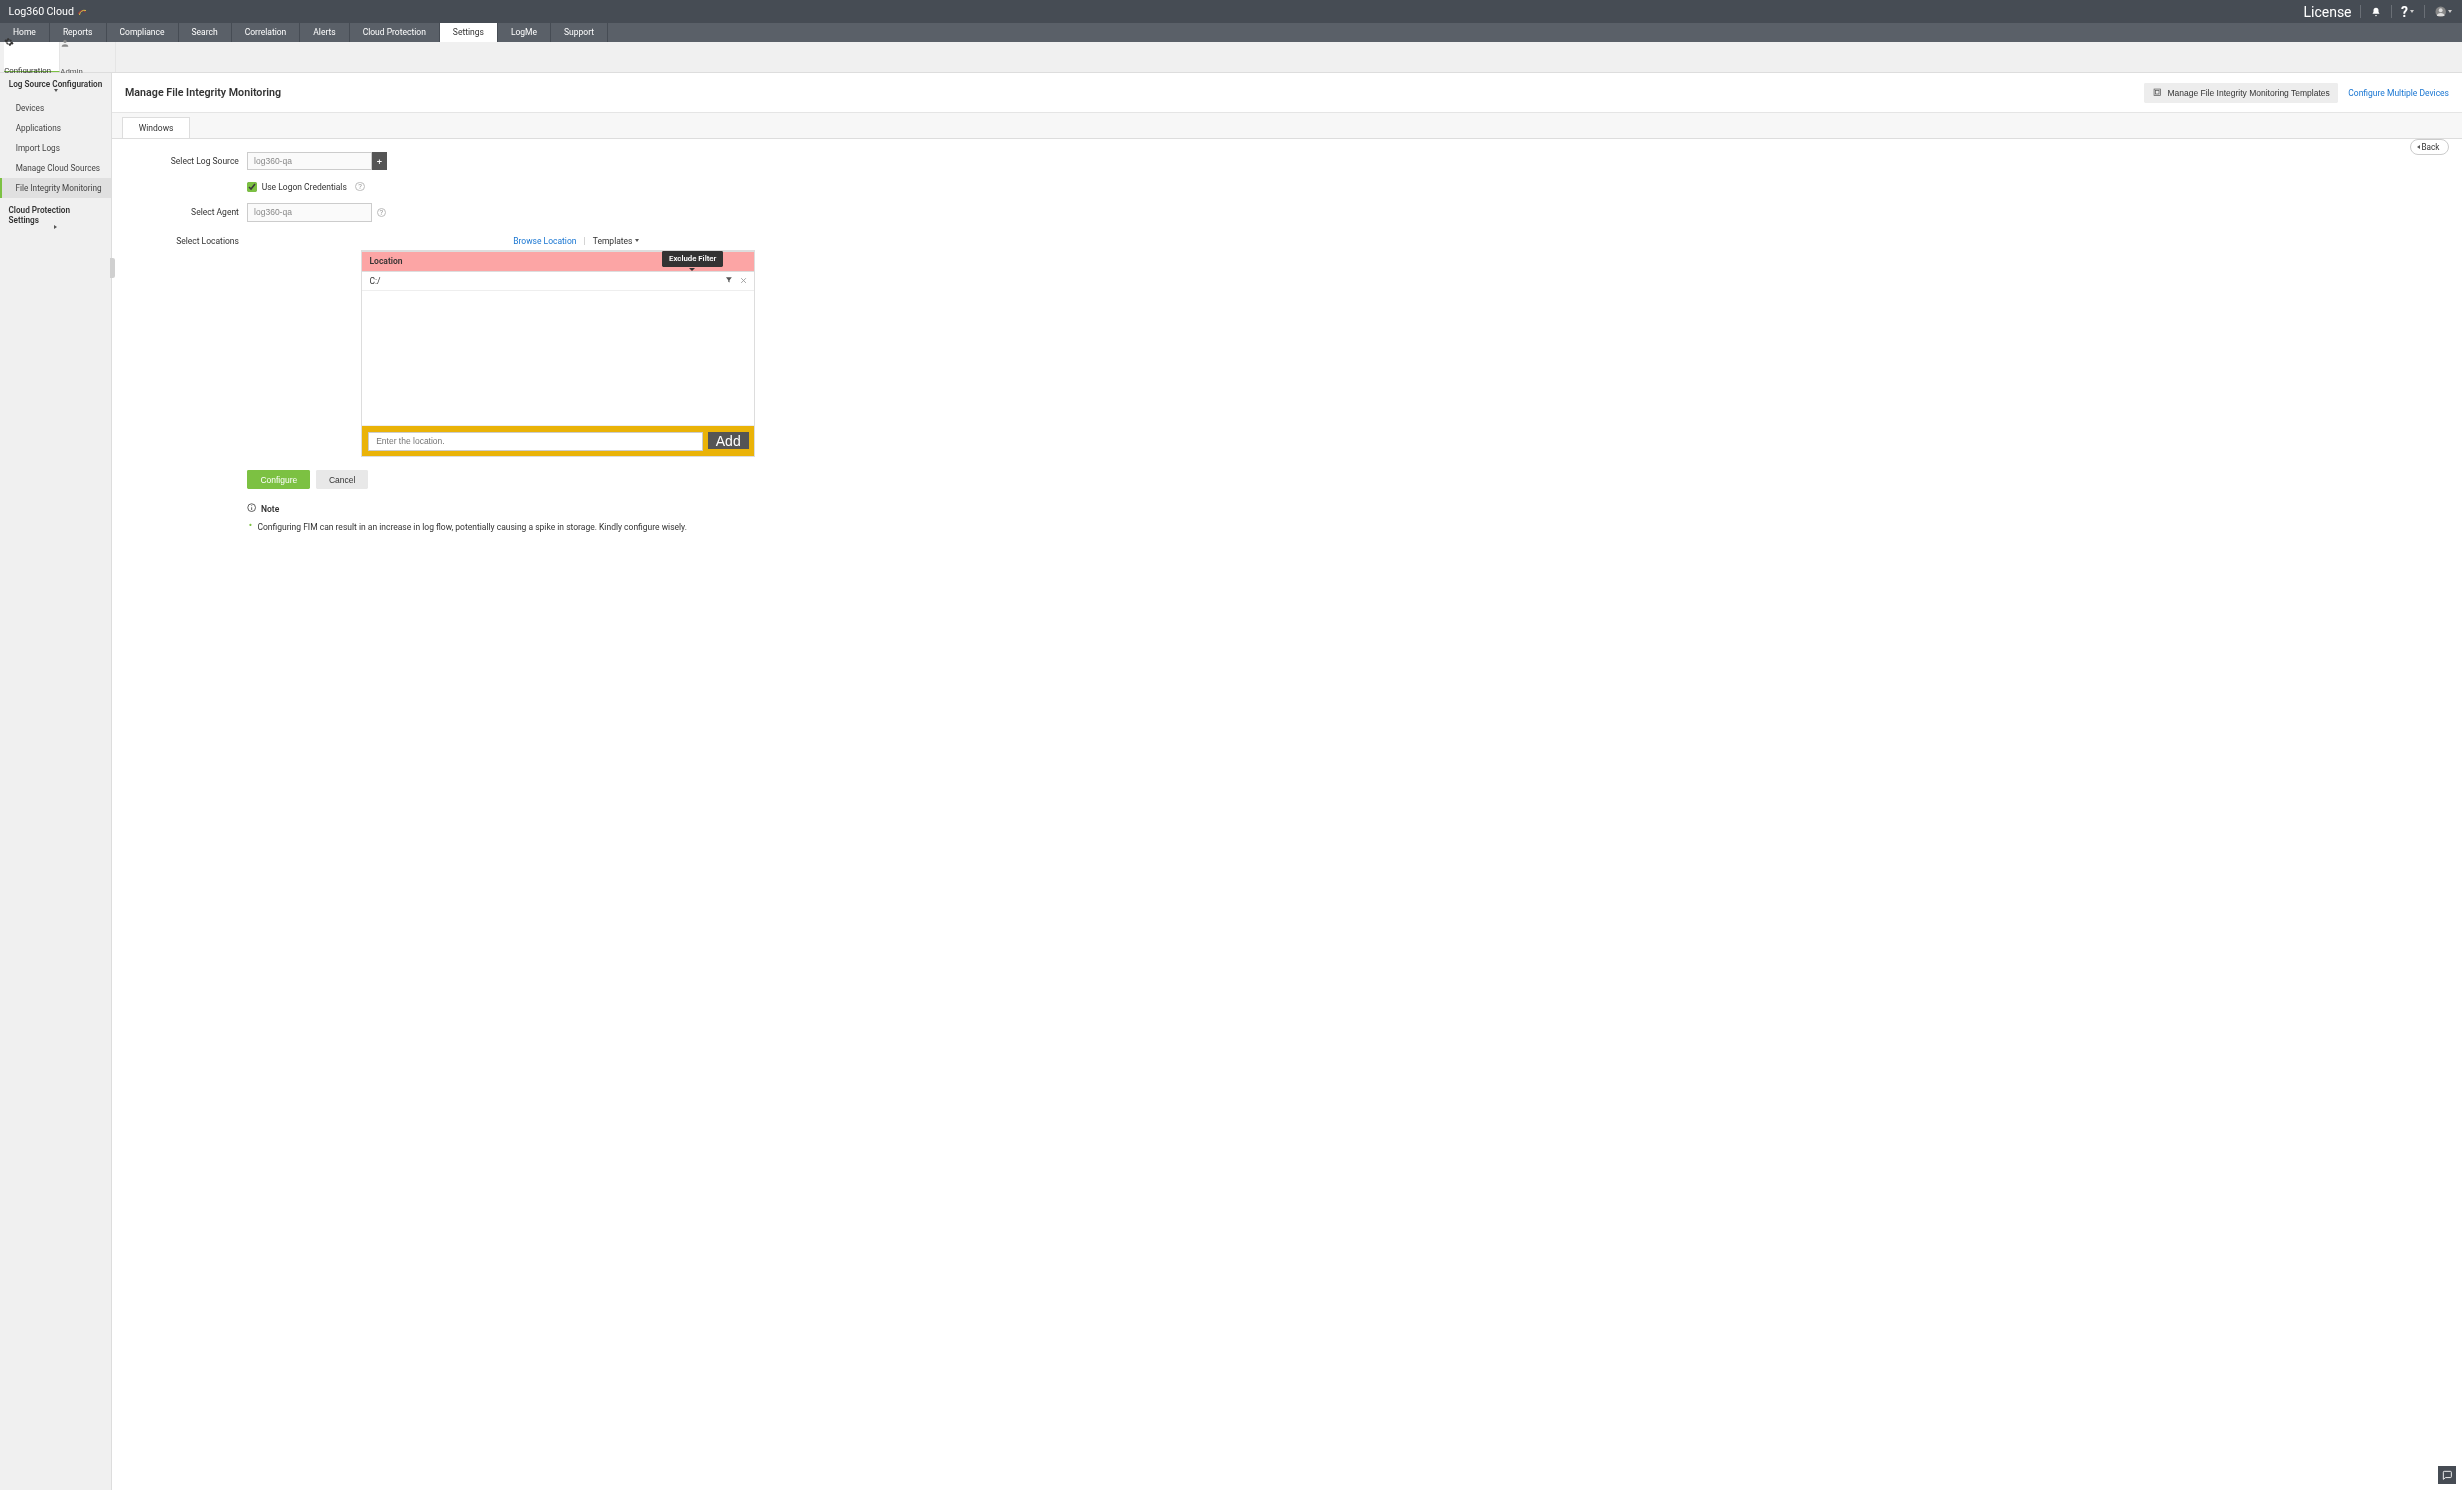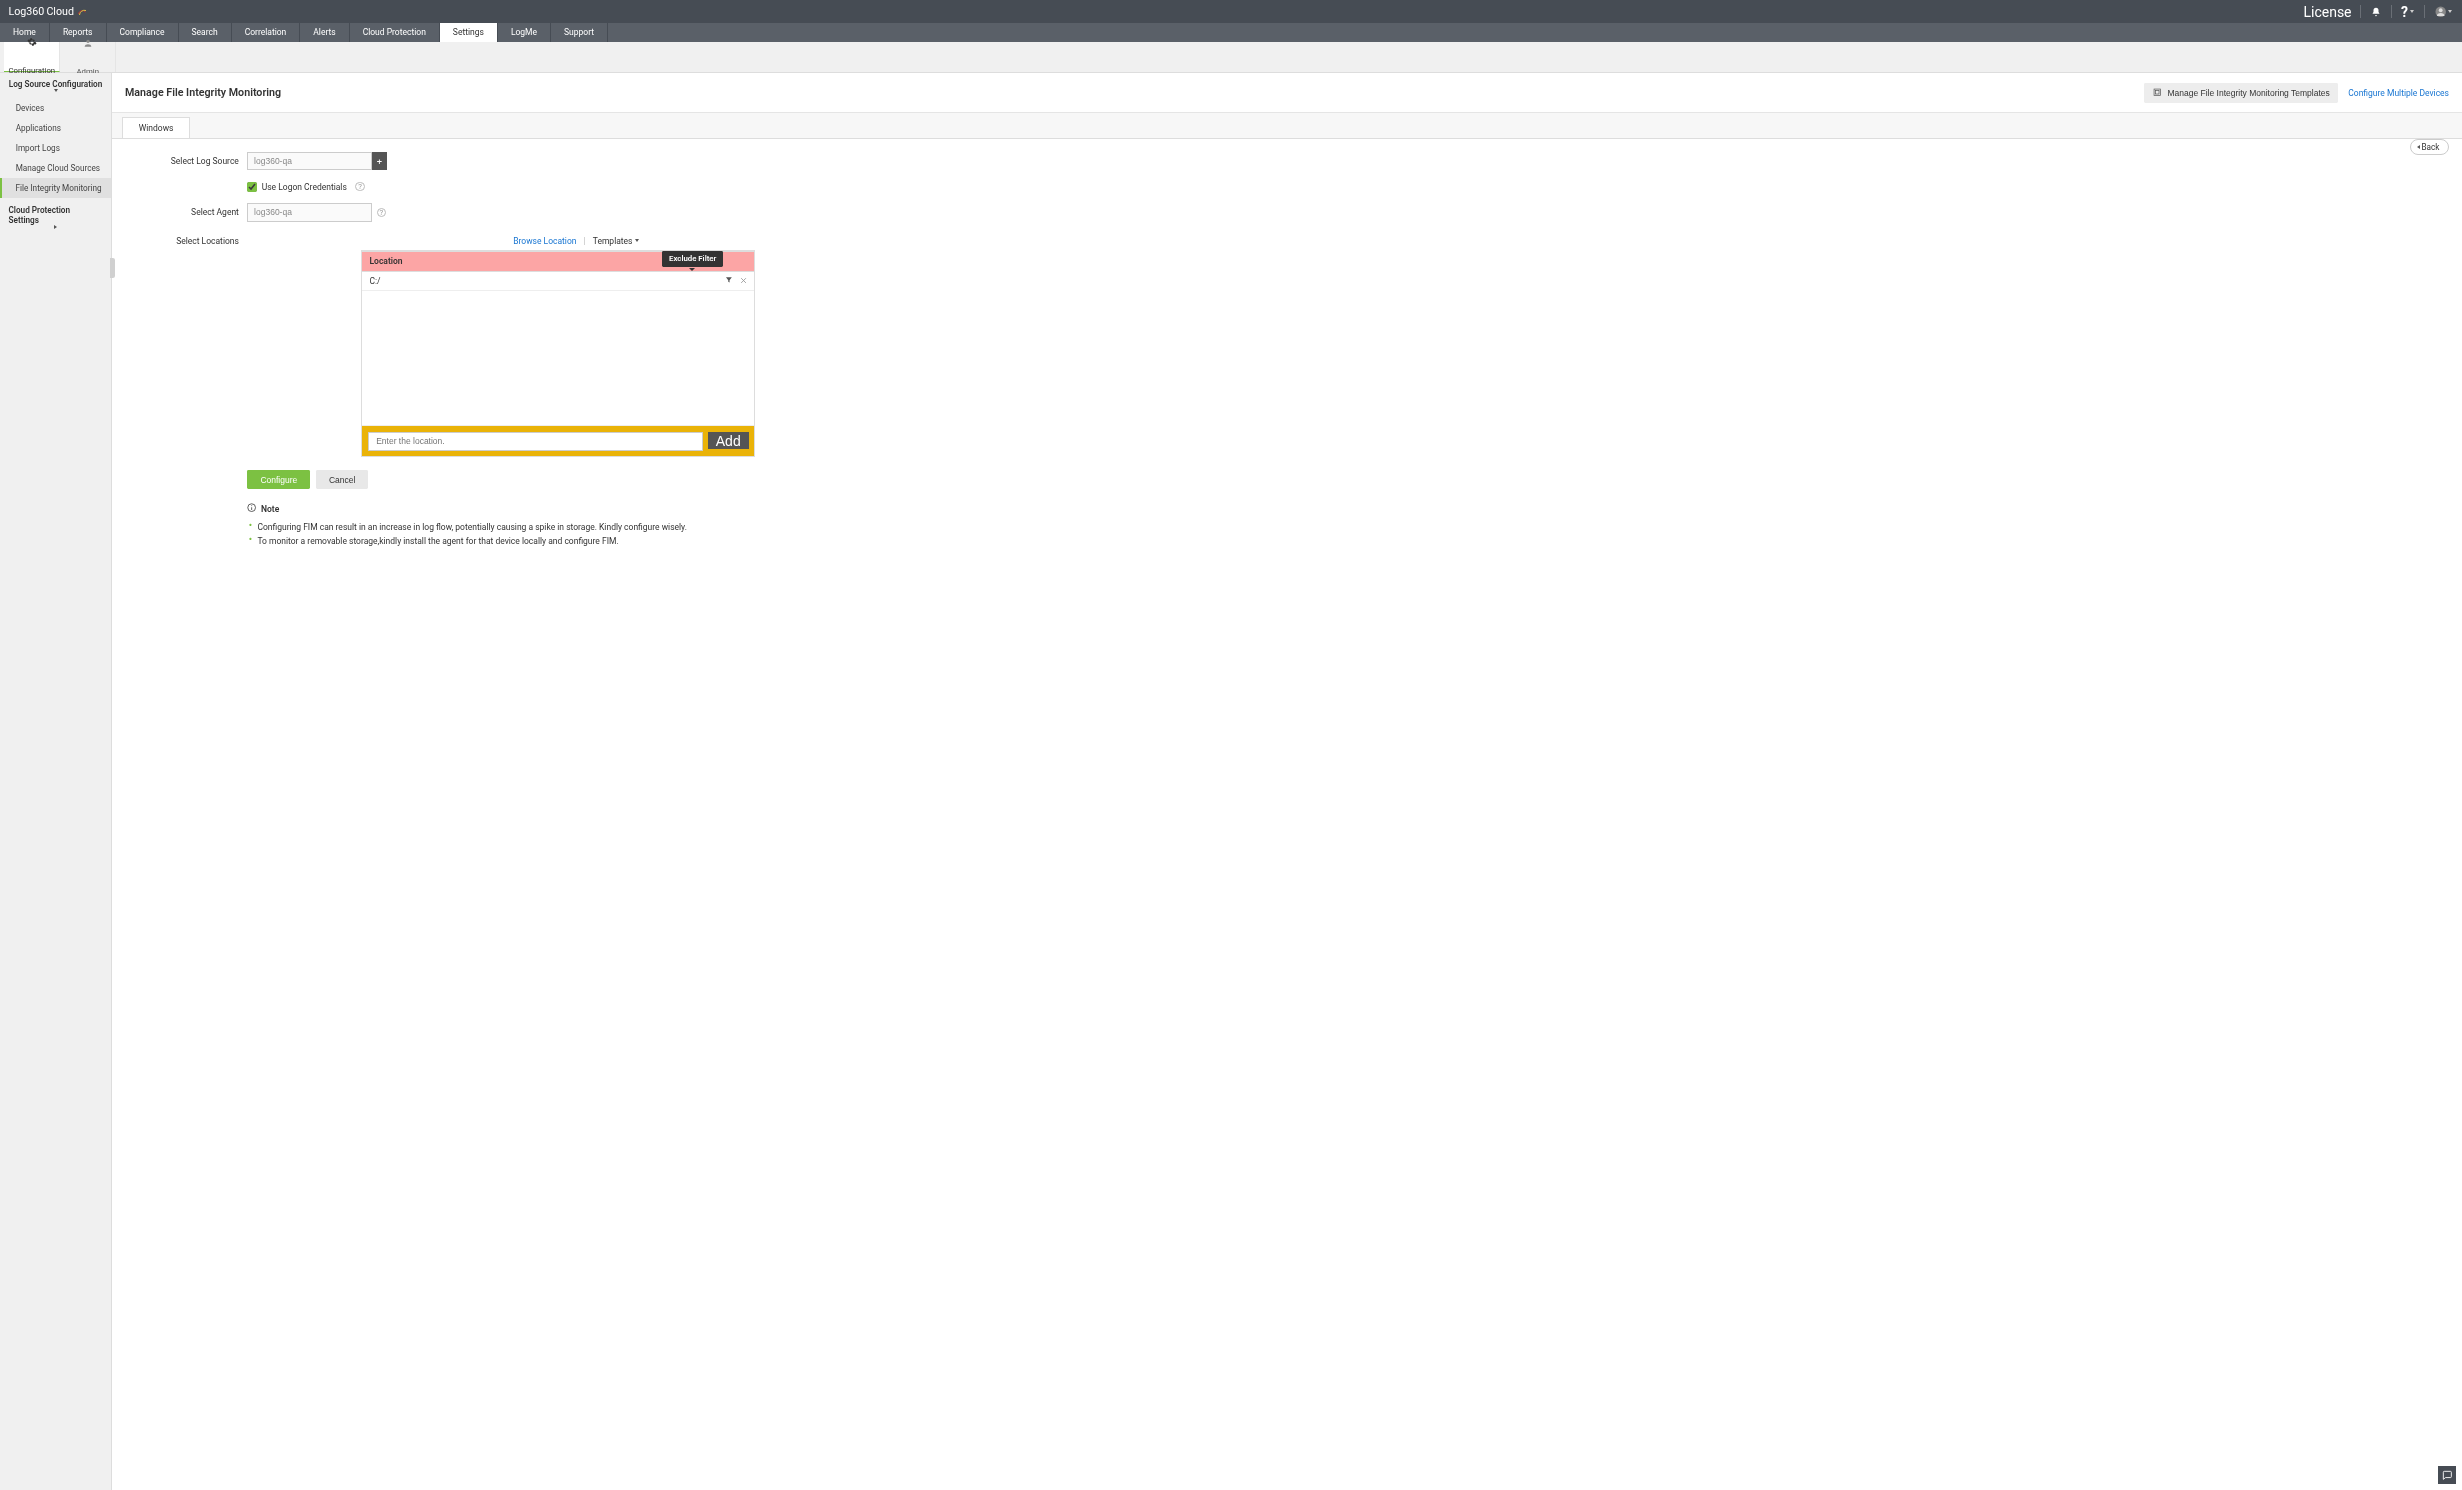--- a/index.html
+++ b/index.html
@@ -15,21 +15,21 @@
 .header-right .divider { width:0.7px; height:13px; background:#6a6f76; }
 .header-icon { display:inline-flex; align-items:center; cursor:pointer; padding:1.4px; }
 
 
 .navbar { background:#5a6068; display:flex; }
 .nav-tab { padding:4.3px 13px; color:#fff; border-right:0.7px solid #464c54; cursor:pointer; font-size:8.5px; }
 .nav-tab.active { background:#fff; color:#333; }
 
 
 .subtabs { background:#f0f0f0; border-bottom:0.7px solid #ddd; display:flex; padding-left:4.3px; }
-.subtab { display:flex; flex-direction:column; align-items:center; justify-content:center; width:56px; height:30px; cursor:pointer; background:#f0f0f0; border-right:0.7px solid #e5e5e5; font-size:7.8px; color:#555; gap:17px; }
+.subtab { display:flex; flex-direction:column; align-items:flex-start; justify-content:center; width:56px; height:30px; cursor:pointer; background:#f0f0f0; border-right:0.7px solid #e5e5e5; font-size:7.8px; color:#555; gap:17px; }
 .subtab.active { background:#fff; border-bottom:1.4px solid #7cc142; color:#333; }
 
 
 .layout { display:flex; min-height:calc(100vh - 69px); }
 .sidebar { width:112px; background:#f0f0f0; border-right:0.7px solid #ddd; position:relative; }
 .side-section { padding:6.4px 8.5px; font-size:8.2px; color:#333; cursor:pointer; display:flex; align-items:center; justify-content:space-between;flex-direction:column; }
 .side-section.bold { font-weight:600; }
 .side-item { padding:5px 8.5px 5px 15.7px; font-size:8.2px; color:#444; cursor:pointer; }
 .side-item.active { background:#e0e0e0; border-left:2.1px solid #7cc142; padding-left:13.5px; }
 .side-grip { position:absolute; right:-4.3px; top:185px; width:5.7px; height:20px; background:#d0d0d0; border-radius:0 2.1px 2.1px 0; cursor:pointer; }
@@ -273,21 +273,20 @@
         <div class="note-head">
           <span><svg width="9.3" height="9.3" viewBox="0 0 24 24" fill="none" stroke="#333" stroke-width="2">
                 <circle cx="12" cy="12" r="10"></circle>
                 <line x1="12" y1="6" x2="12" y2="8"></line>
                 <line x1="12" y1="11" x2="12" y2="18"></line>
               </svg></span>
           <span>Note</span>
         </div>
         <ul class="note-list">
           <li>Configuring FIM can result in an increase in log flow, potentially causing a spike in storage. Kindly configure wisely.</li>
-          <li>To monitor a removable storage,kindly install the agent for that device locally and configure FIM.</li>
         </ul>
       </div>
     </div>
   </div>
 </div>
 
 <div class="chat-btn">
   <svg width="10.7" height="10.7" viewBox="0 0 24 24" fill="none" stroke="#fff" stroke-width="2">
       <path d="M21 15a2 2 0 0 1-2 2H8l-5 4V5a2 2 0 0 1 2-2h14a2 2 0 0 1 2 2z"></path>
     </svg>

